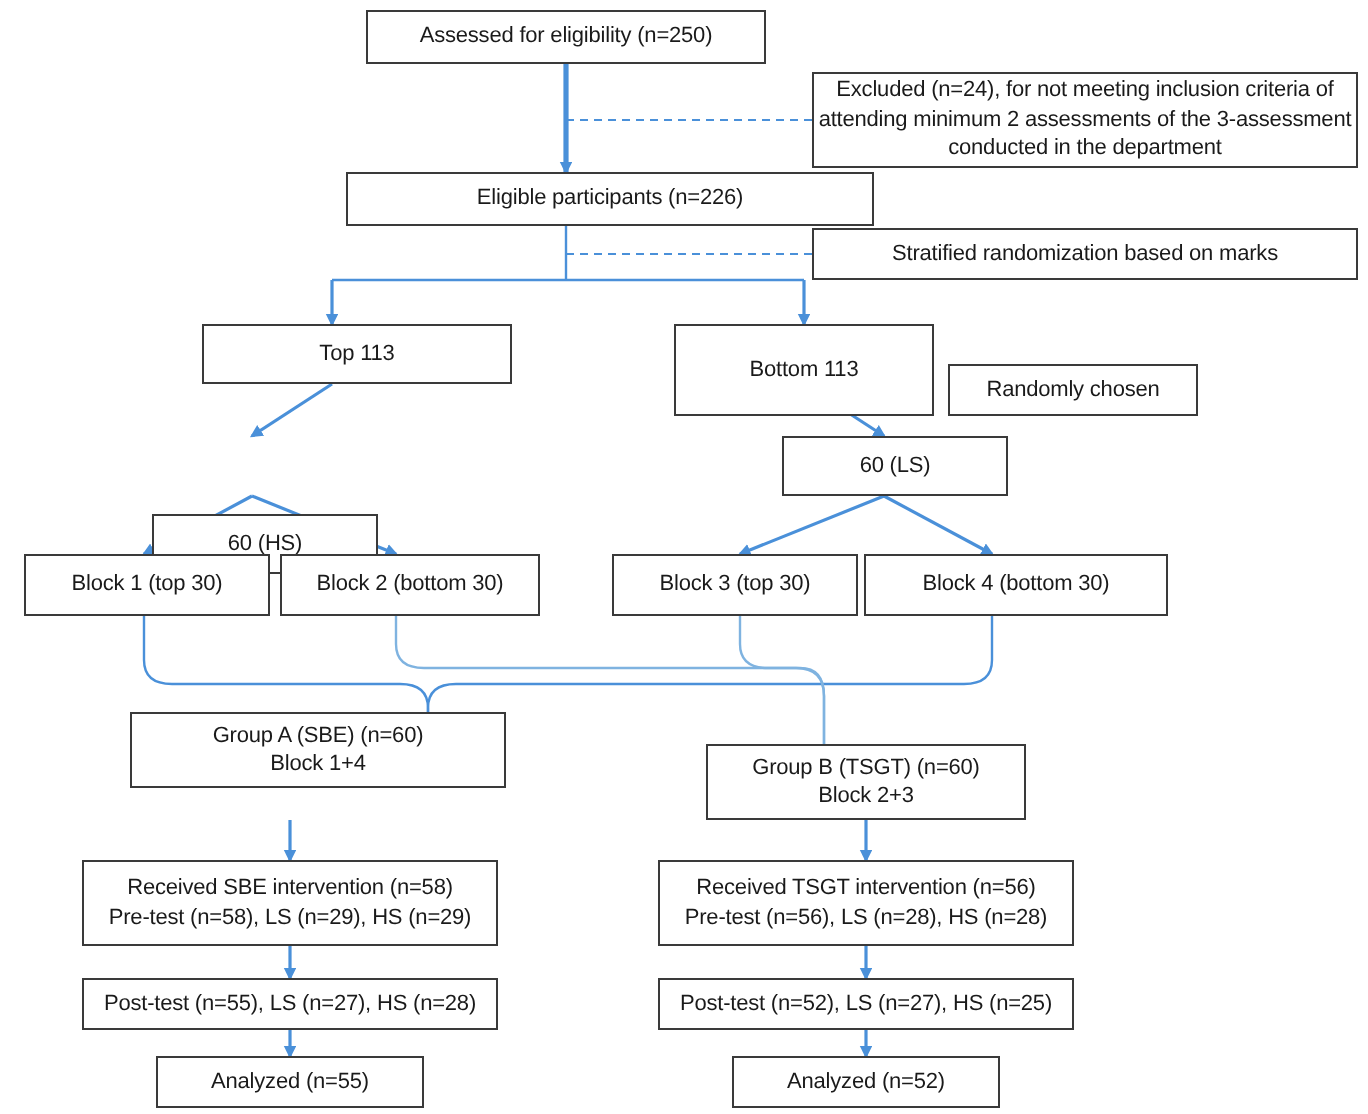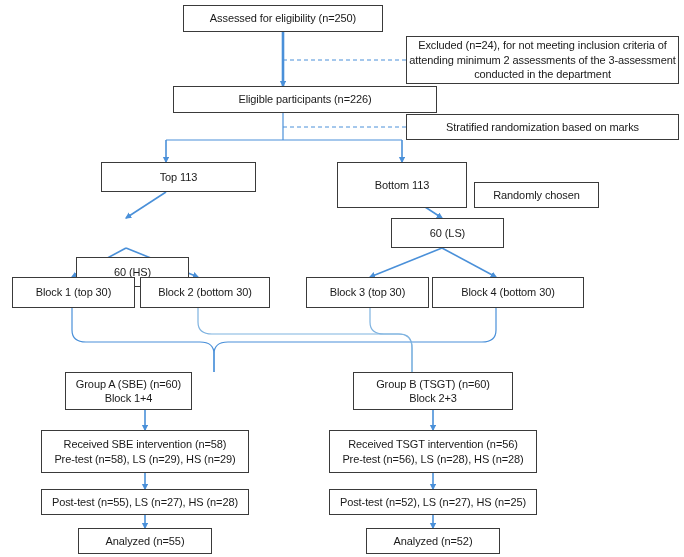--- a/index.html
+++ b/index.html
@@ -139,21 +139,21 @@
   </div>
 
   <div class="node" style="left:306px;top:277px;width:123px;height:31px;">
     <span class="ln">Block 3 (top 30)</span>
   </div>
 
   <div class="node" style="left:432px;top:277px;width:152px;height:31px;">
     <span class="ln">Block 4 (bottom 30)</span>
   </div>
 
-  <div class="node" style="left:65px;top:372px;width:127px;height:38px;">
+  <div class="node" style="left:65px;top:356px;width:188px;height:38px;">
     <span class="ln">Group A (SBE) (n=60)</span>
     <span class="ln">Block 1+4</span>
   </div>
 
   <div class="node" style="left:353px;top:372px;width:160px;height:38px;">
     <span class="ln">Group B (TSGT) (n=60)</span>
     <span class="ln">Block 2+3</span>
   </div>
 
   <div class="node" style="left:41px;top:430px;width:208px;height:43px;">

